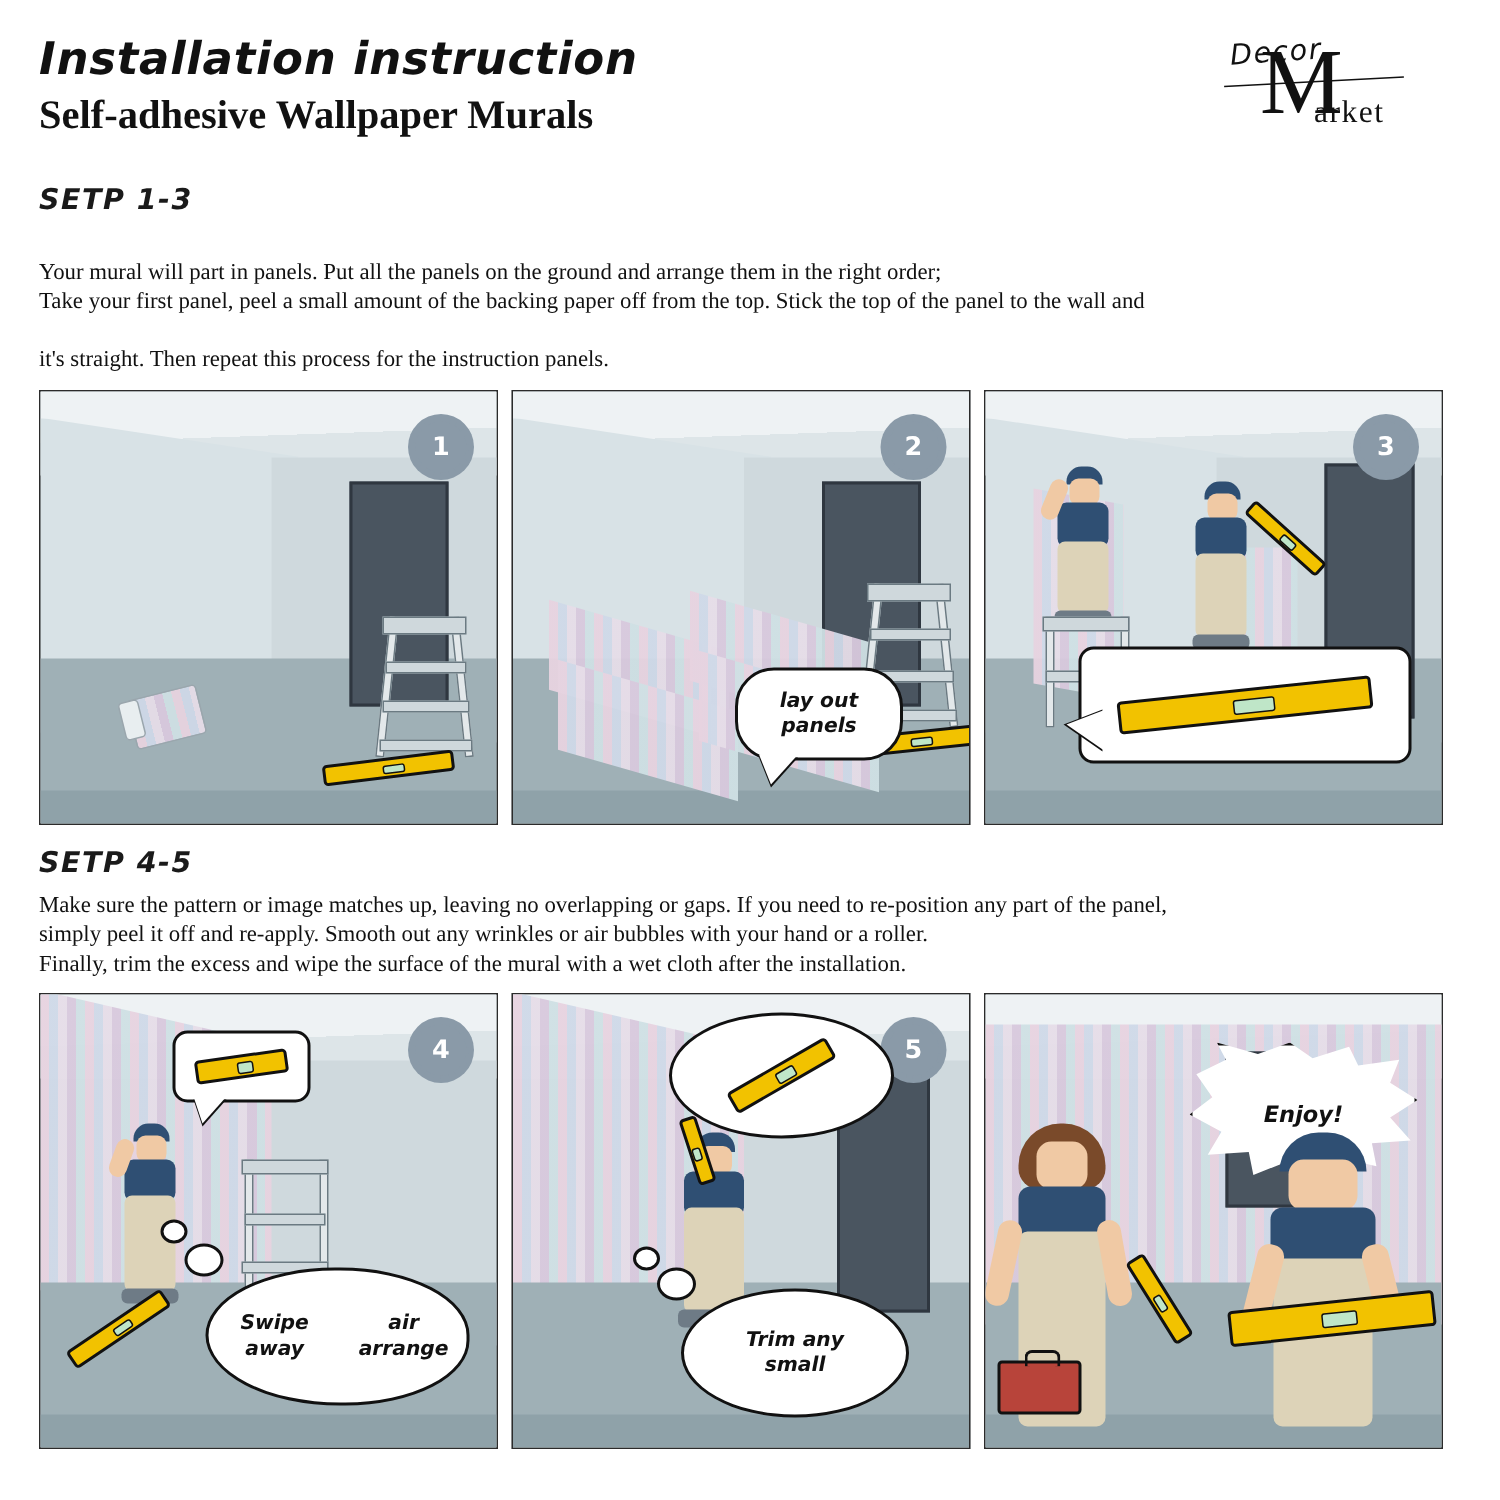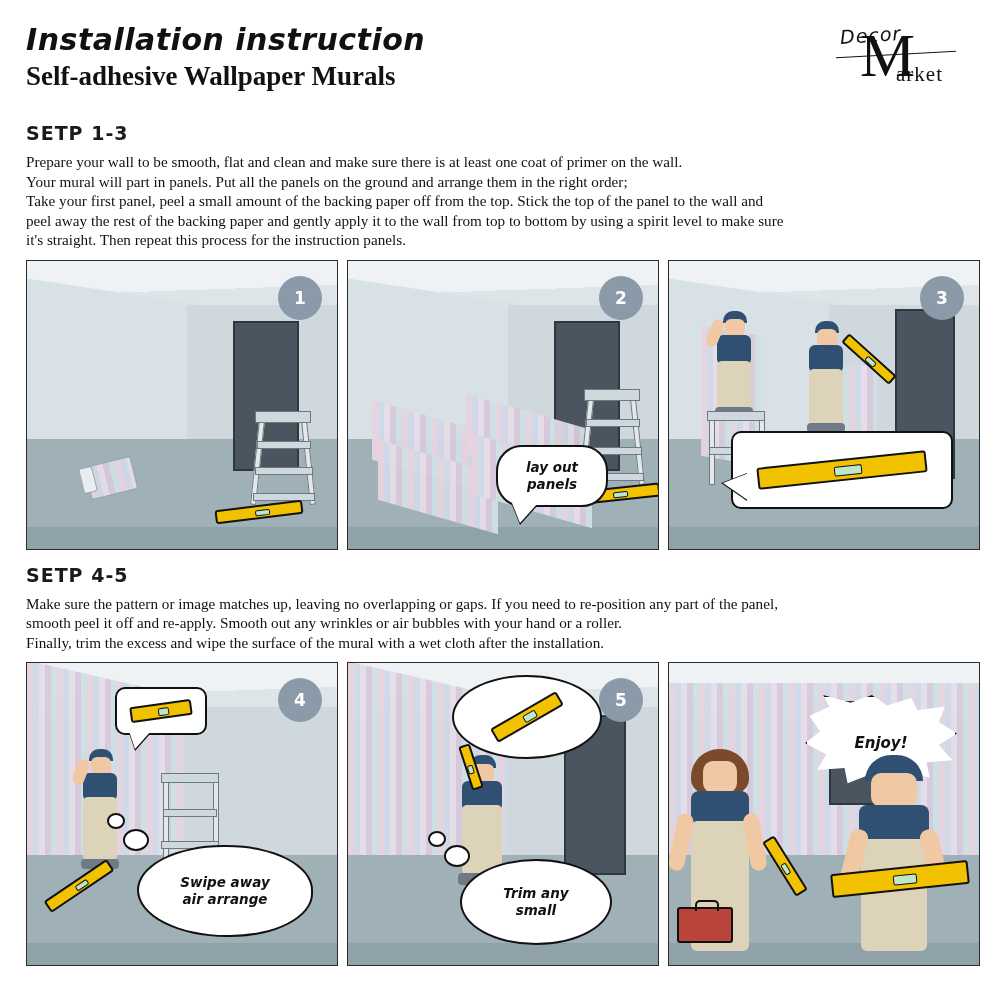--- a/index.html
+++ b/index.html
@@ -6,21 +6,21 @@
   html, body { margin:0; padding:0; }
   body {
     width:1000px; height:1000px;
     background:#ffffff;
     font-family:"Liberation Serif", serif;
     color:#1a1a1a;
     overflow:hidden;
     position:relative;
   }
 
-  .page { position:relative; width:1000px; height:1000px; padding:22px 18px 0 26px; }
+  .page { position:relative; width:1000px; height:1000px; padding:22px 38px 0 26px; }
 
   
   .header { position:relative; height:86px; }
   .title-main {
     font-family:"DejaVu Sans", sans-serif;
     font-style:italic;
     font-weight:bold;
     font-size:30px;
     letter-spacing:0.5px;
     margin:0 0 4px 0;
@@ -56,21 +56,21 @@
     font-size:21px; color:#111; letter-spacing:1px;
   }
   .logo .logo-rule {
     position:absolute; left:10px; top:36px; width:120px; height:1px; background:#111;
     transform:rotate(-3deg);
   }
 
   
   .step-head {
     font-family:"DejaVu Sans", sans-serif;
-    font-weight:bold;
+    font-style:italic; font-weight:bold;
     font-size:19px; letter-spacing:1px;
     margin:14px 0 8px 0;
   }
   .para {
     font-family:"Liberation Serif", serif;
     font-size:15.2px; line-height:19.5px;
     margin:0; color:#111;
   }
 
   
@@ -204,24 +204,24 @@
     <div class="logo">
       <div class="logo-m">M</div>
       <div class="logo-decor">Decor</div>
       <div class="logo-rule"></div>
       <div class="logo-arket">arket</div>
     </div>
   </div>
 
   <div class="step-head">SETP 1-3</div>
   <p class="para">
-    <span>Prepare your wall to be smooth, flat and clean and make sure there is at least one coat of primer on the wall.</span><br>
+    <br>
     <span>Your mural will part in panels. Put all the panels on the ground and arrange them in the right order;</span><br>
     <span>Take your first panel, peel a small amount of the backing paper off from the top. Stick the top of the panel to the wall and</span><br>
-    <span>peel away the rest of the backing paper and gently apply it to the wall from top to bottom by using a spirit level to make sure</span><br>
+    <br>
     <span>it's straight. Then repeat this process for the instruction panels.</span>
   </p>
 
   <div class="row row1">
 
     <div class="panel">
       <div class="ceil"></div>
       <div class="wall-left"></div>
       <div class="wall-right"></div>
       <div class="floor">
@@ -313,21 +313,21 @@
       <div class="bubble" style="left:62px; top:170px; width:222px; height:78px; border-radius:10px;">
         <span class="level" style="position:relative; left:0; top:0; width:170px; height:22px; transform:rotate(-6deg);"></span>
         <span class="tail" style="left:-10px; bottom:6px; border-top:10px solid transparent; border-bottom:18px solid transparent; border-right:26px solid #fff; filter:drop-shadow(-2px 0 0 #111);"></span>
       </div>
     </div>
   </div>
 
   <div class="step-head">SETP 4-5</div>
   <p class="para">
     <span> Make sure the pattern or image matches up, leaving no overlapping or gaps. If you need to re-position any part of the panel,</span><br>
-    <span>smooth peel it off and re-apply. Smooth out any wrinkles or air bubbles with your hand or a roller.</span><br>
+    <span>simply peel it off and re-apply. Smooth out any wrinkles or air bubbles with your hand or a roller.</span><br>
     <span> Finally, trim the excess and wipe the surface of the mural with a wet cloth after the installation.</span>
   </p>
 
   <div class="row row2">
 
     <div class="panel">
       <div class="ceil"></div>
       <div class="paper" style="position:absolute; left:0; top:18px; width:180px; height:200px; transform:skewY(13deg);"></div>
       <div class="wall-right"></div>
       <div class="floor">
@@ -349,21 +349,21 @@
       <div class="p-abs boots" style="left:54px; top:196px; width:38px; height:10px; border-radius:4px;"></div>
 
       <div class="ladder-leg" style="left:136px; top:110px; width:6px; height:96px;"></div>
       <div class="ladder-leg" style="left:186px; top:110px; width:6px; height:96px;"></div>
       <div class="ladder-step" style="left:134px; top:110px; width:58px; height:10px;"></div>
       <div class="ladder-step" style="left:136px; top:146px; width:54px; height:8px;"></div>
       <div class="ladder-step" style="left:134px; top:178px; width:58px; height:8px;"></div>
 
       <div class="level" style="left:14px; top:216px; width:76px; height:14px; transform:rotate(-34deg);"></div>
 
-      <div class="cloud" style="left:110px; top:182px; width:176px; height:92px; border-radius:50% 50% 48% 52%; flex-direction:column;">
+      <div class="cloud" style="left:110px; top:182px; width:176px; height:92px; border-radius:50% 50% 48% 52%; flex-direction:row;">
         <span>Swipe away</span>
         <span>air arrange</span>
       </div>
       <div class="cloud-dot" style="left:96px; top:166px; width:26px; height:22px;"></div>
       <div class="cloud-dot" style="left:80px; top:150px; width:18px; height:16px;"></div>
     </div>
 
     <div class="panel">
       <div class="ceil"></div>
       <div class="paper" style="position:absolute; left:0; top:18px; width:170px; height:206px; transform:skewY(13deg);"></div>

